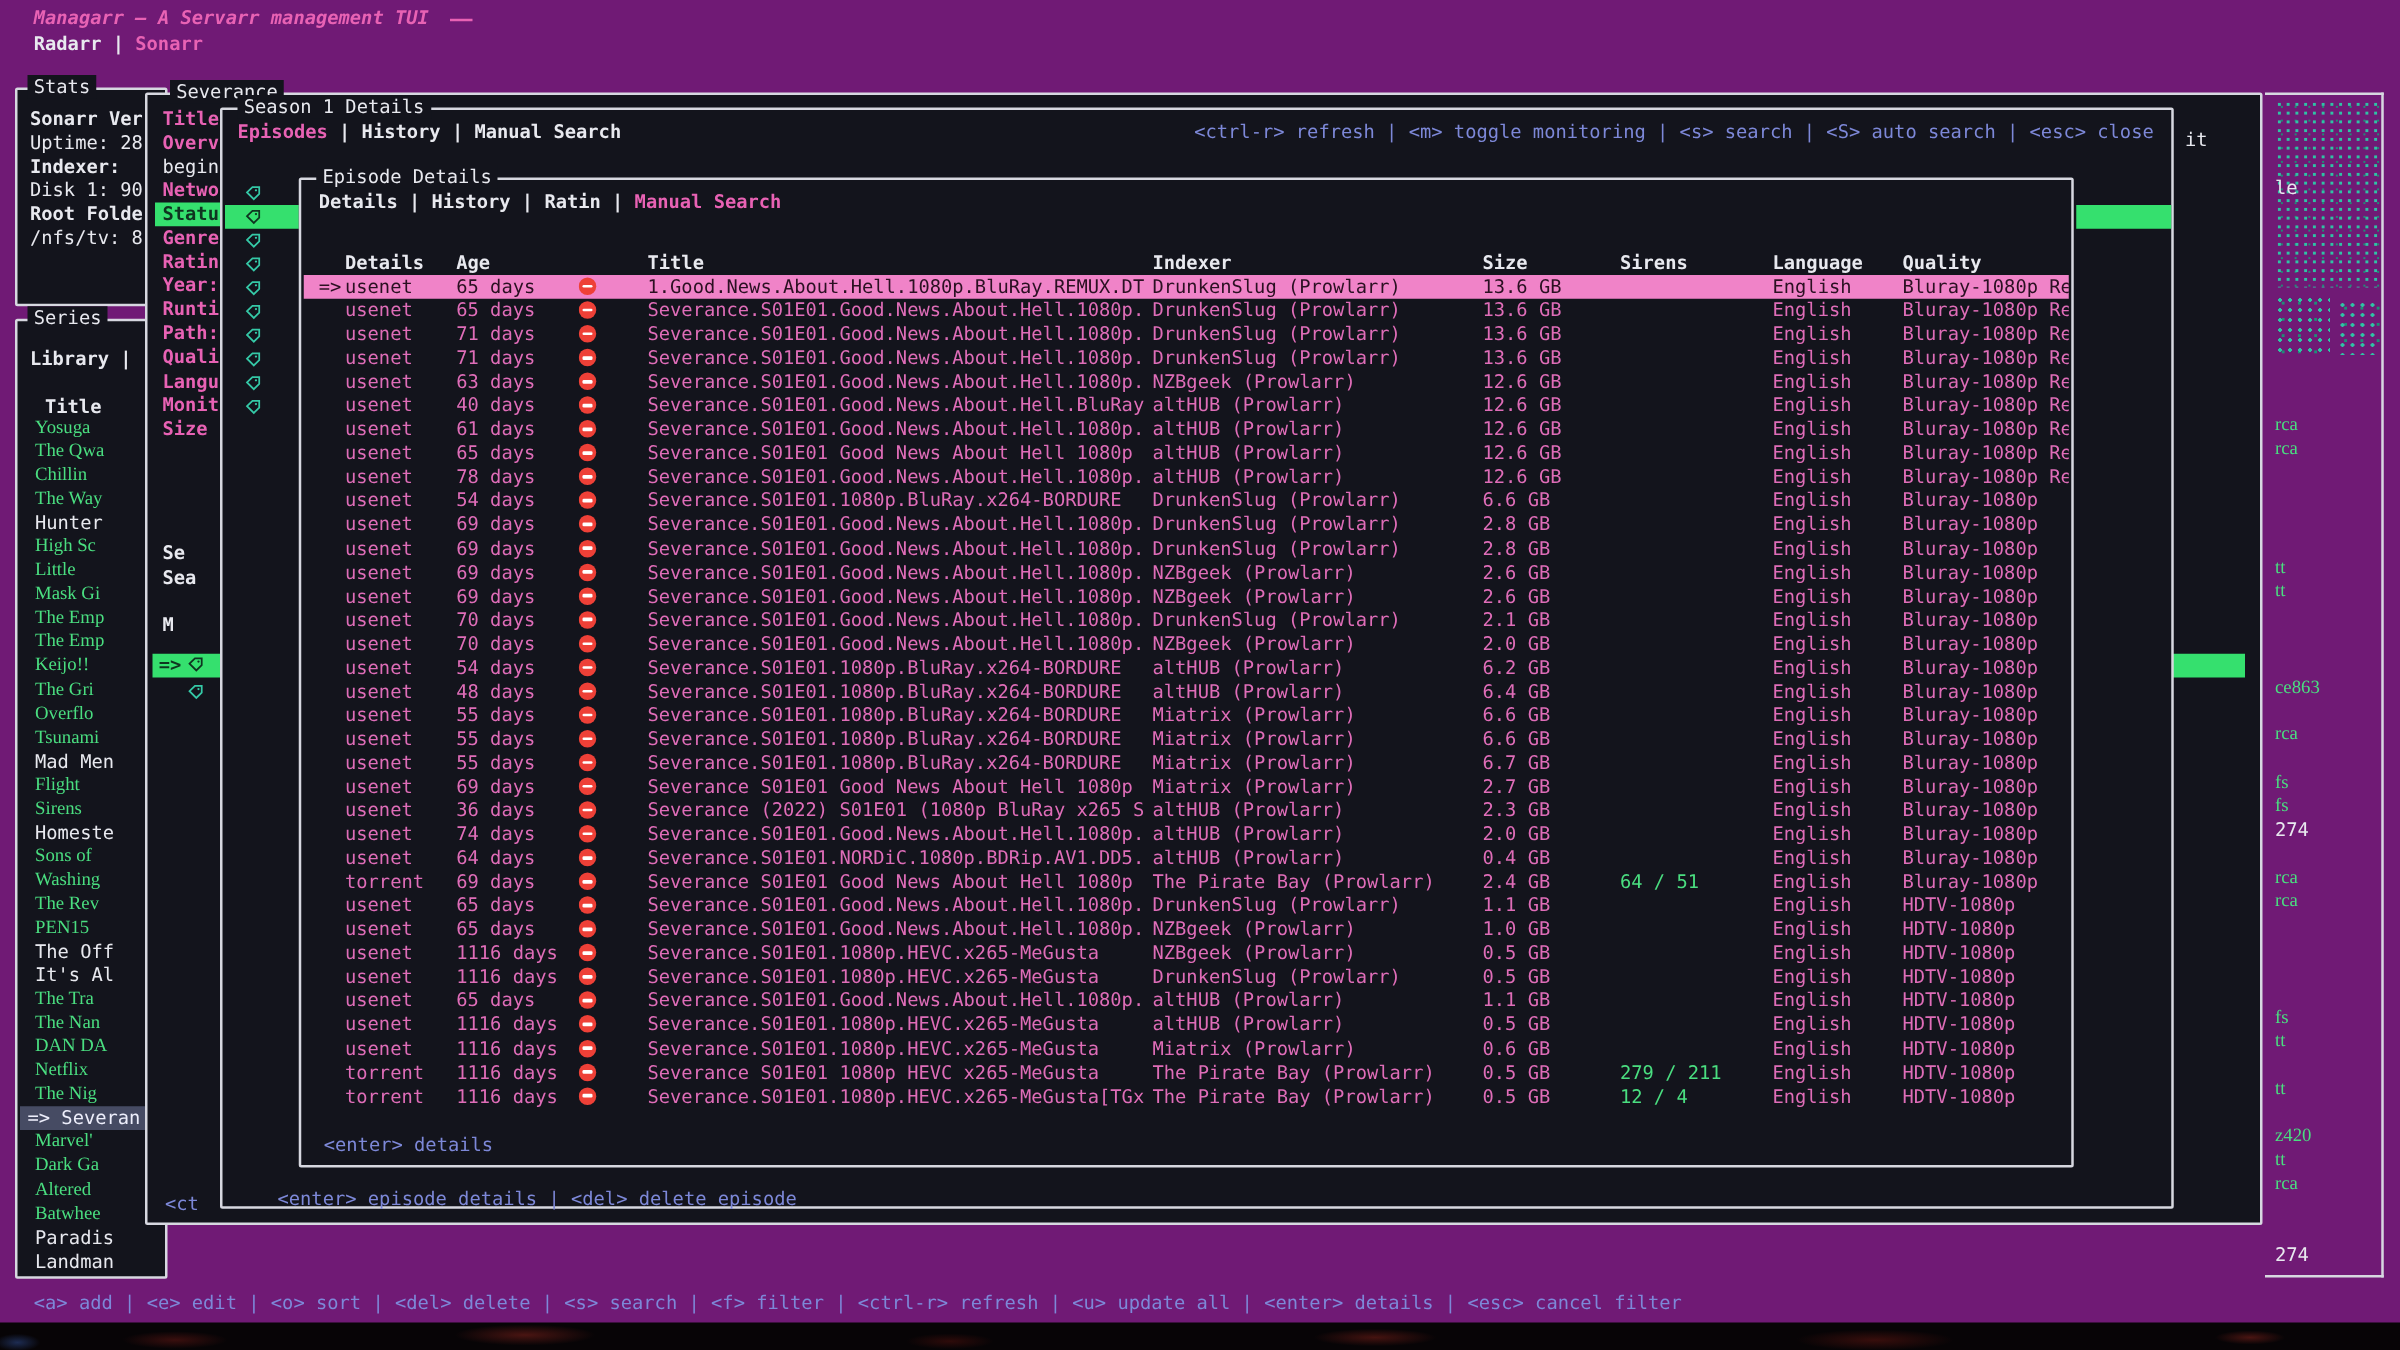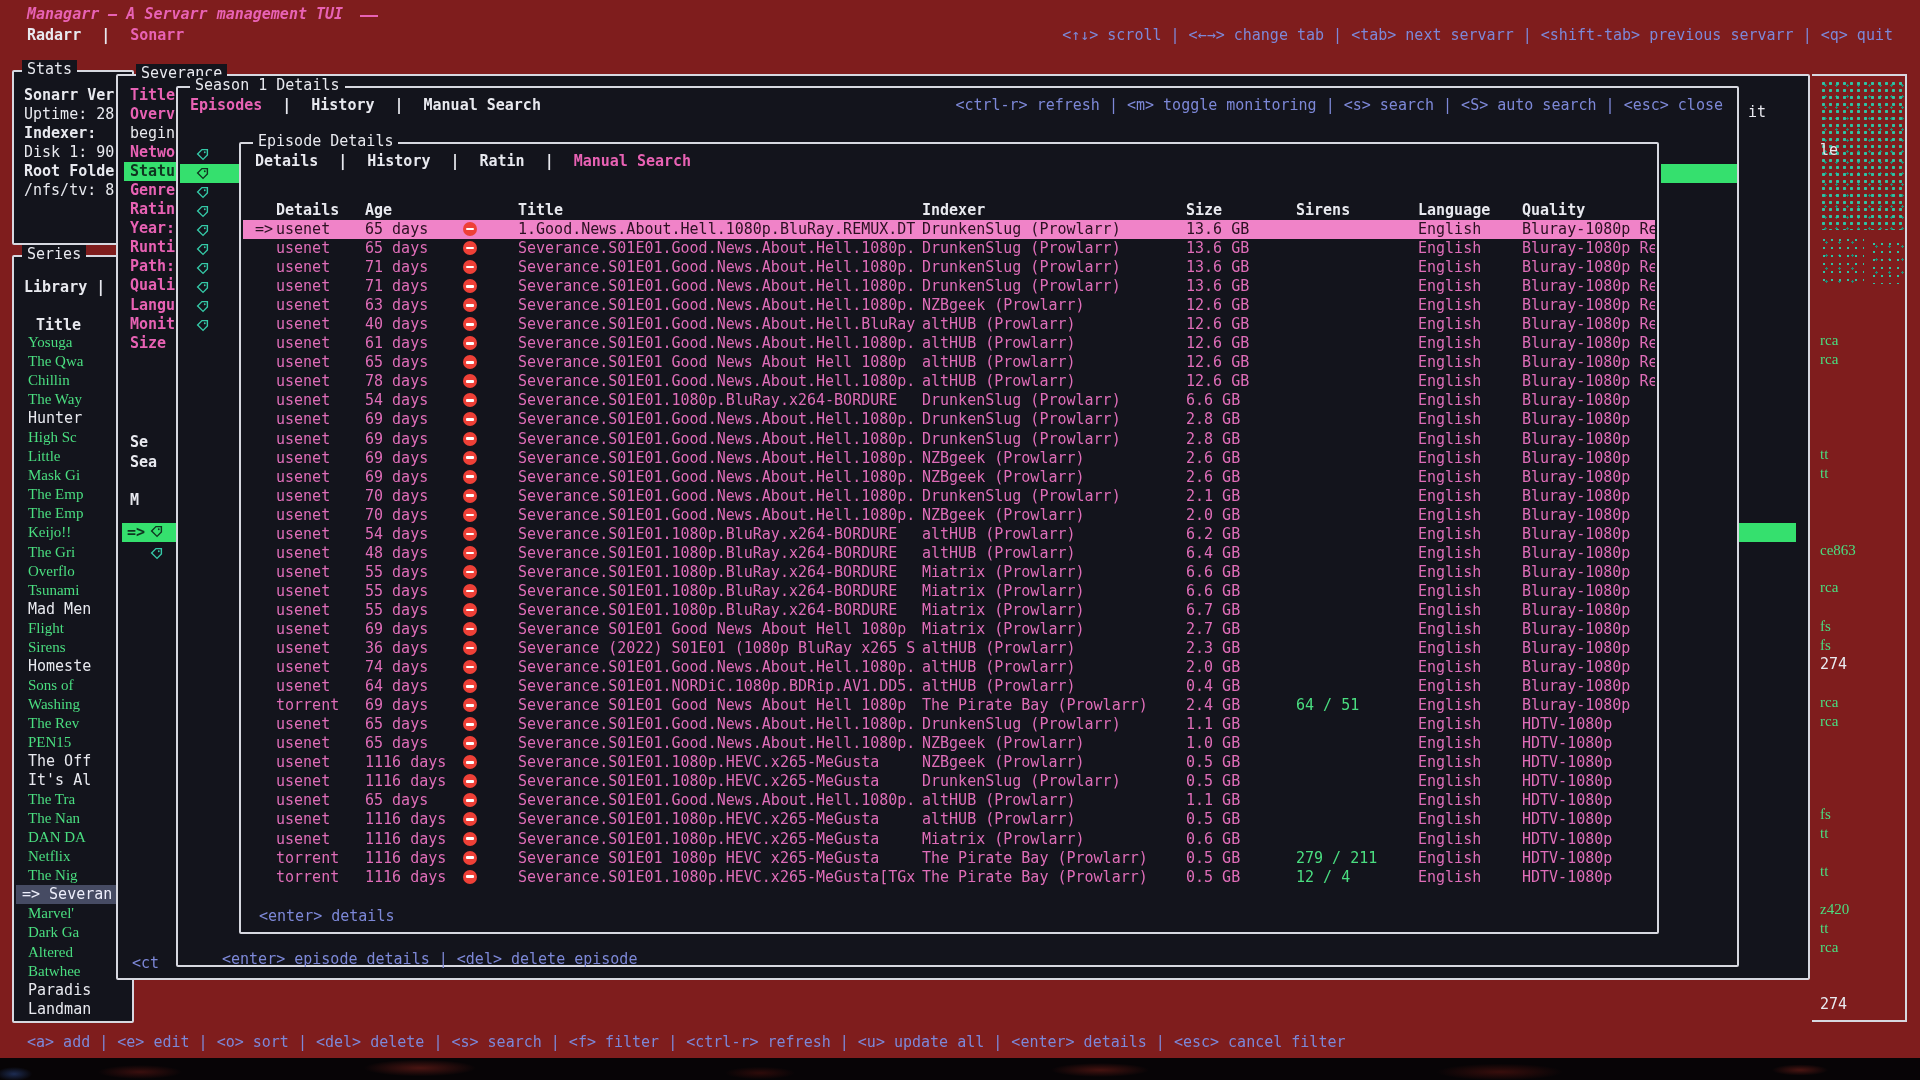--- a/index.html
+++ b/index.html
@@ -1,36 +1,36 @@
 <!DOCTYPE html>
 <html><head>
 <meta charset="utf-8">
 <style>
   * { box-sizing: border-box; }
   html,body { margin:0; padding:0; background:#0b0b10; }
   #screen {
     position:relative; width:1920px; height:1080px; overflow:hidden;
-    background:#7f1d1d; color:#e8e9ef;
+    background:#701a75; color:#e8e9ef;
     font-family:"DejaVu Sans Mono", monospace;
     font-size:15px; line-height:19.05px; white-space:pre;
   }
   .bold { font-weight:bold; }
   .pink { color:#e862b4; }
   .green { color:#4ade80;font-family:Liberation Serif, serif; }
   .white { color:#e8e9ef; }
   .blue { color:#7d88d8; }
 
   .panel { position:absolute; border:2px solid #d7d8e0; background:#13141c; border-radius:2px; }
   .ptitle { position:absolute; top:-12px; background:#13141c; padding:0 5px; font-weight:normal; color:#e8e9ef; }
 
   
   #app-title { position:absolute; left:27px; top:5px; color:#e862b4; font-weight:bold; font-style:italic; }
   #title-rule { position:absolute; left:360px; top:15px; width:18px; height:2px; background:#e862b4; }
   #tab-row { position:absolute; left:27px; right:27px; top:26px; display:flex; justify-content:space-between; }
-  .tabs { display:flex; gap:20px; font-weight:bold; }
+  .tabs { display:flex; gap:9px; font-weight:bold; }
   .tabs .sep { color:#e8e9ef; }
   .tab { color:#e8e9ef; cursor:default; }
   .tab.active { color:#e862b4; }
 
   
   #stats-panel { left:12px; top:70px; width:122px; height:175px; }
   #stats-panel .ptitle { left:8px; }
   #stats-lines { position:absolute; left:10px; top:14px; right:2px; overflow:hidden; }
   .stat-line { height:19.05px; overflow:hidden; }
 
@@ -118,21 +118,20 @@
 </head>
 <body>
 
 <div id="screen">
 
   <div id="app-title">Managarr — A Servarr management TUI</div>
   <div id="title-rule"></div>
 
   <div id="tab-row">
     <div id="servarr-tabs" class="tabs"><span class="tab">Radarr</span><span class="sep">|</span><span class="tab active">Sonarr</span></div>
-    <span id="top-keybinds" class="blue">&lt;↑↓&gt; scroll | &lt;←→&gt; change tab | &lt;tab&gt; next servarr | &lt;shift-tab&gt; previous servarr | &lt;q&gt; quit</span>
   </div>
 
   
   <div id="under-right"></div>
   <div id="dots-a" class="dots"></div>
   <div id="dots-b" class="dots"></div>
   <div id="dots-c" class="dots"></div>
   <div id="right-frags"><div class="frag white" style="top: 141px;">le</div><div class="frag green" style="top: 331px;">rca</div><div class="frag green" style="top: 350px;">rca</div><div class="frag green" style="top: 445px;">tt</div><div class="frag green" style="top: 464px;">tt</div><div class="frag green" style="top: 541px;">ce863</div><div class="frag green" style="top: 578px;">rca</div><div class="frag green" style="top: 617px;">fs</div><div class="frag green" style="top: 636px;">fs</div><div class="frag white" style="top: 655px;">274</div><div class="frag green" style="top: 693px;">rca</div><div class="frag green" style="top: 712px;">rca</div><div class="frag green" style="top: 805px;">fs</div><div class="frag green" style="top: 824px;">tt</div><div class="frag green" style="top: 862px;">tt</div><div class="frag green" style="top: 900px;">z420</div><div class="frag green" style="top: 919px;">tt</div><div class="frag green" style="top: 938px;">rca</div><div class="frag white" style="top: 995px;">274</div></div>
 
   

